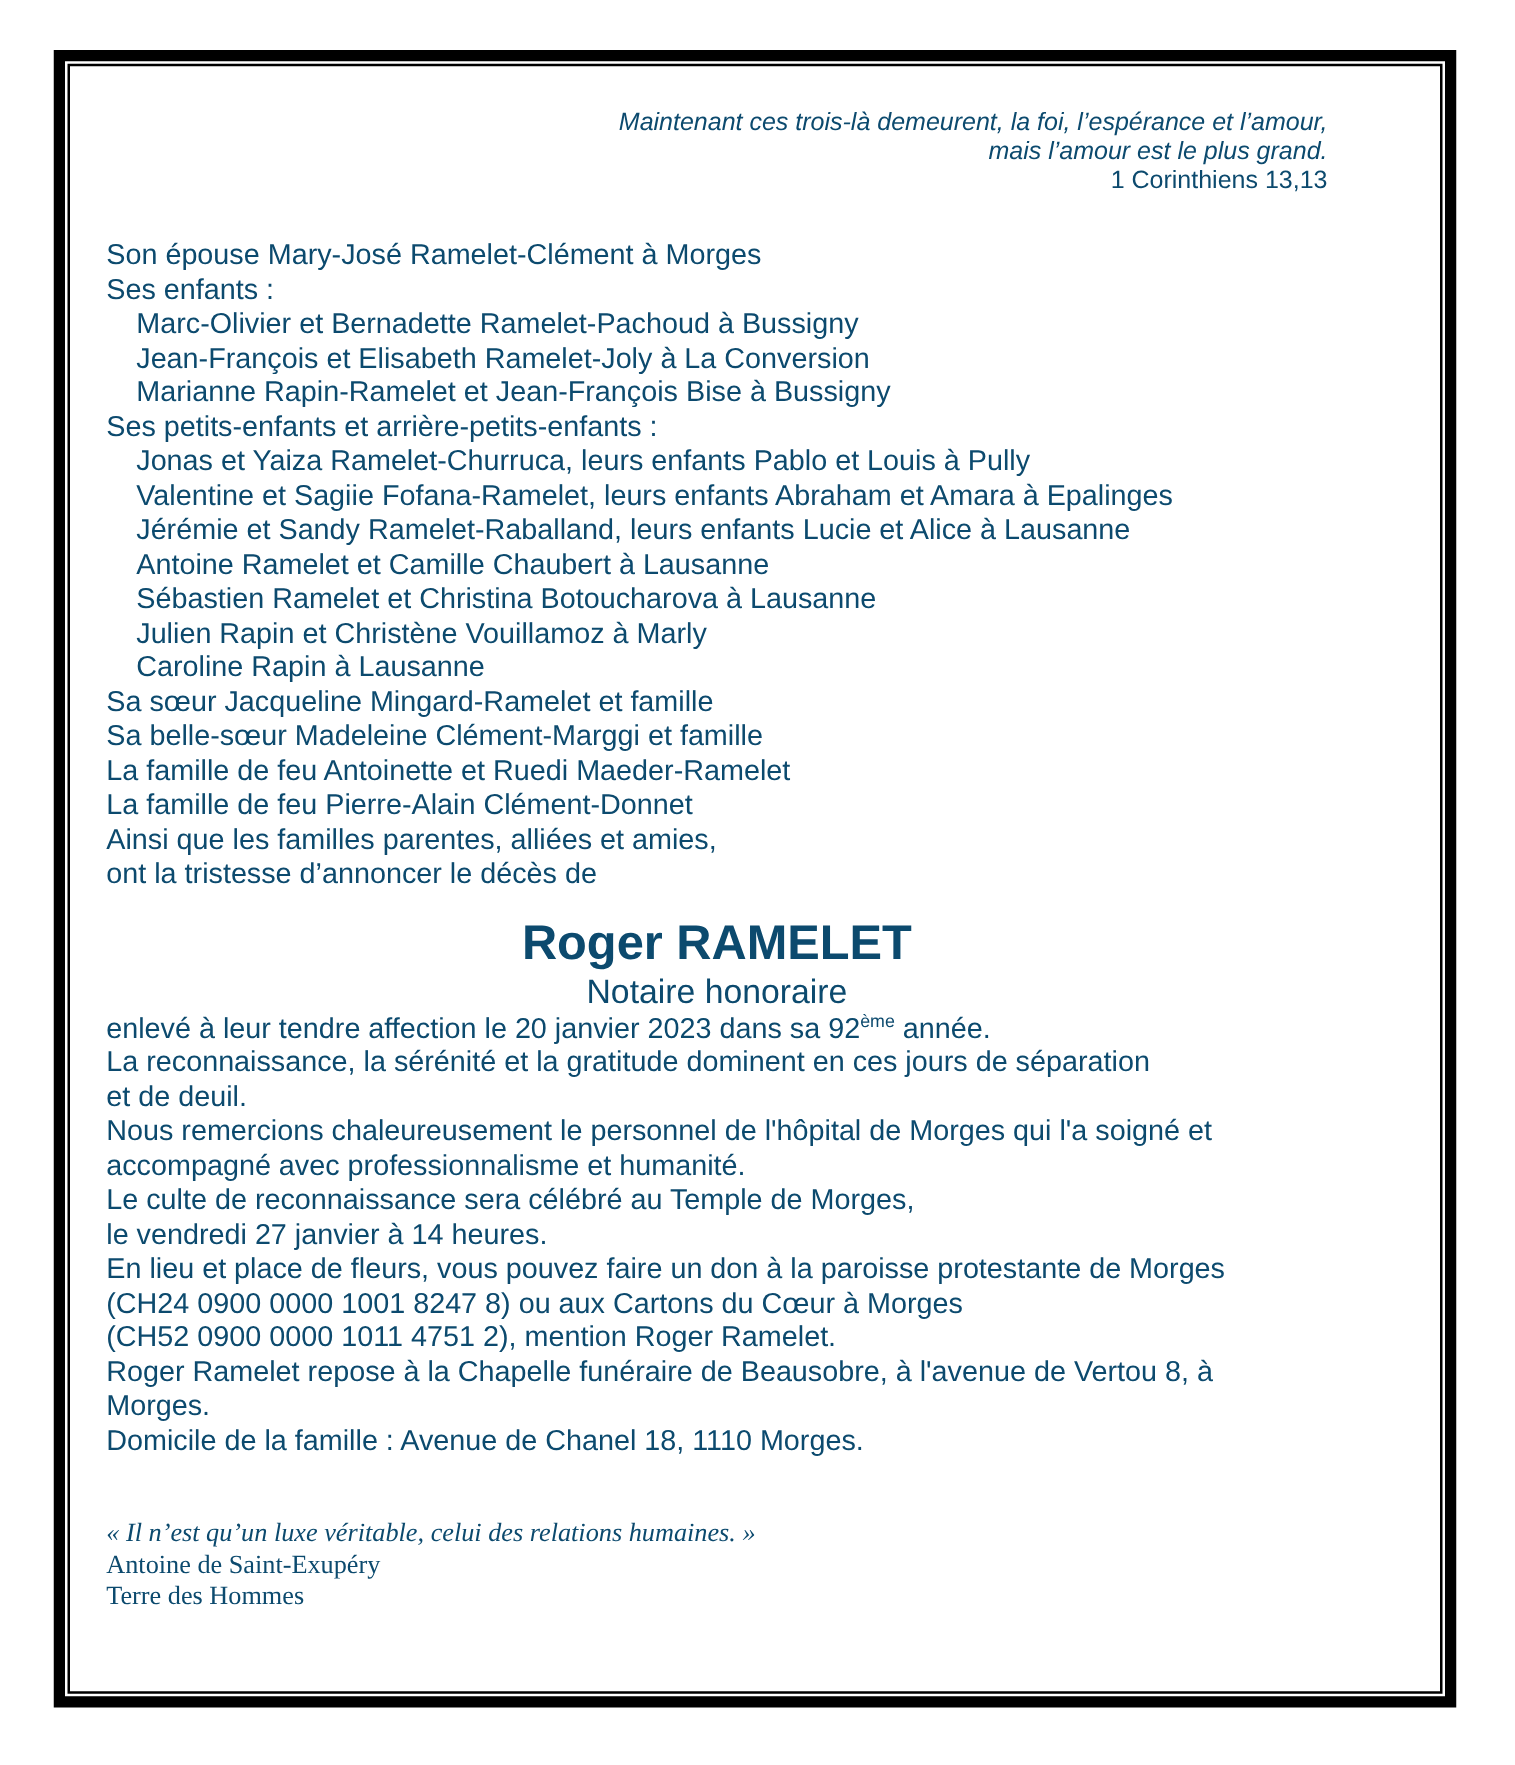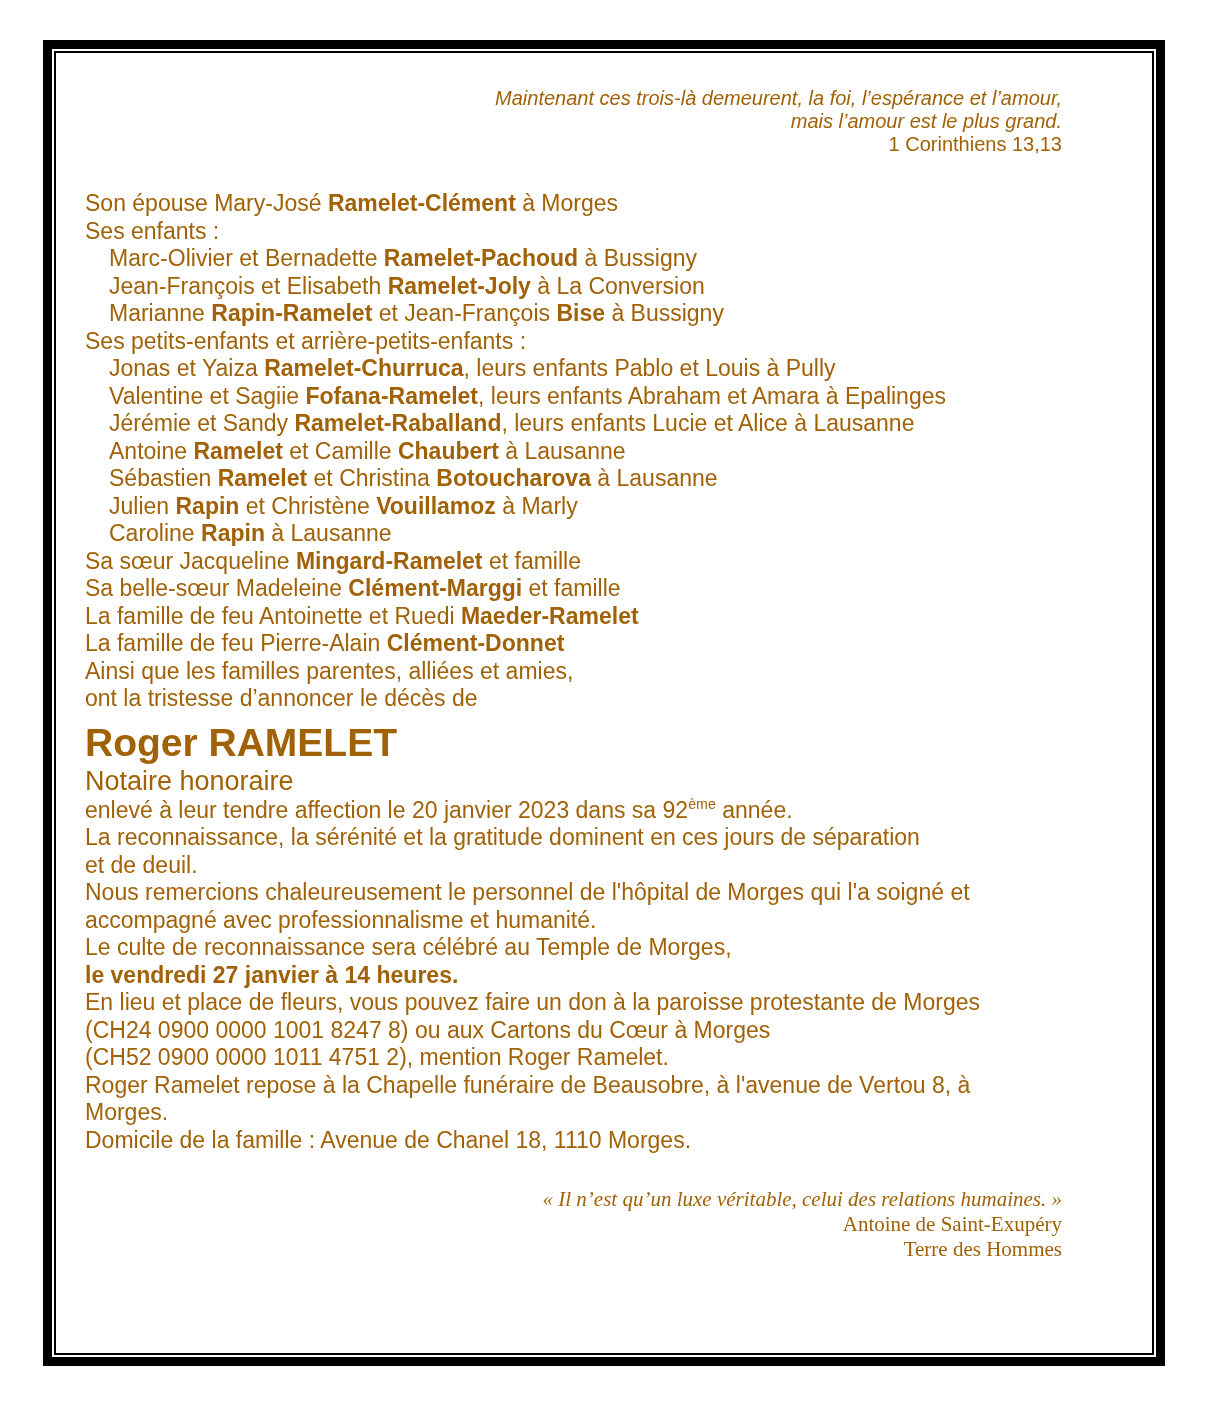--- a/index.html
+++ b/index.html
@@ -5,21 +5,21 @@
   html, body {
     margin: 0;
     padding: 0;
     background: #ffffff;
   }
   .page {
     position: relative;
     width: 1212px;
     height: 1412px;
     background: #ffffff;
-    color: #a16207;
+    color: #0c4a6e;
     font-family: "Liberation Sans", sans-serif;
   }
   .frame {
     position: absolute;
     left: 43px;
     top: 40px;
     width: 1122px;
     height: 1326px;
     box-sizing: border-box;
     border: 9px solid #000000;
@@ -45,42 +45,42 @@
     margin-top: 34px;
     font-size: 23px;
     line-height: 27.5px;
   }
   .announcement {
     font-size: 23px;
     line-height: 27.5px;
   }
   .line { white-space: nowrap; }
   .line.indent { padding-left: 24px; }
-  .b { font-weight: bold; }
+  .b { font-weight: normal; }
   sup {
     font-size: 0.62em;
     vertical-align: super;
     line-height: 0;
   }
   .deceased {
-    margin-top: 8px;
-    text-align: left;
+    margin-top: 20px;
+    text-align: center;
   }
   .deceased-name {
     font-size: 39px;
     font-weight: bold;
     line-height: 44px;
   }
   .deceased-title {
     font-size: 27px;
     line-height: 32px;
   }
   .closing {
-    margin-top: 33px;
-    text-align: right;
+    margin-top: 48px;
+    text-align: left;
     font-family: "Liberation Serif", serif;
     font-size: 21px;
     line-height: 25px;
   }
   .closing-text { font-style: italic; }
 </style>
 </head>
 <body>
 
 <div class="page">

